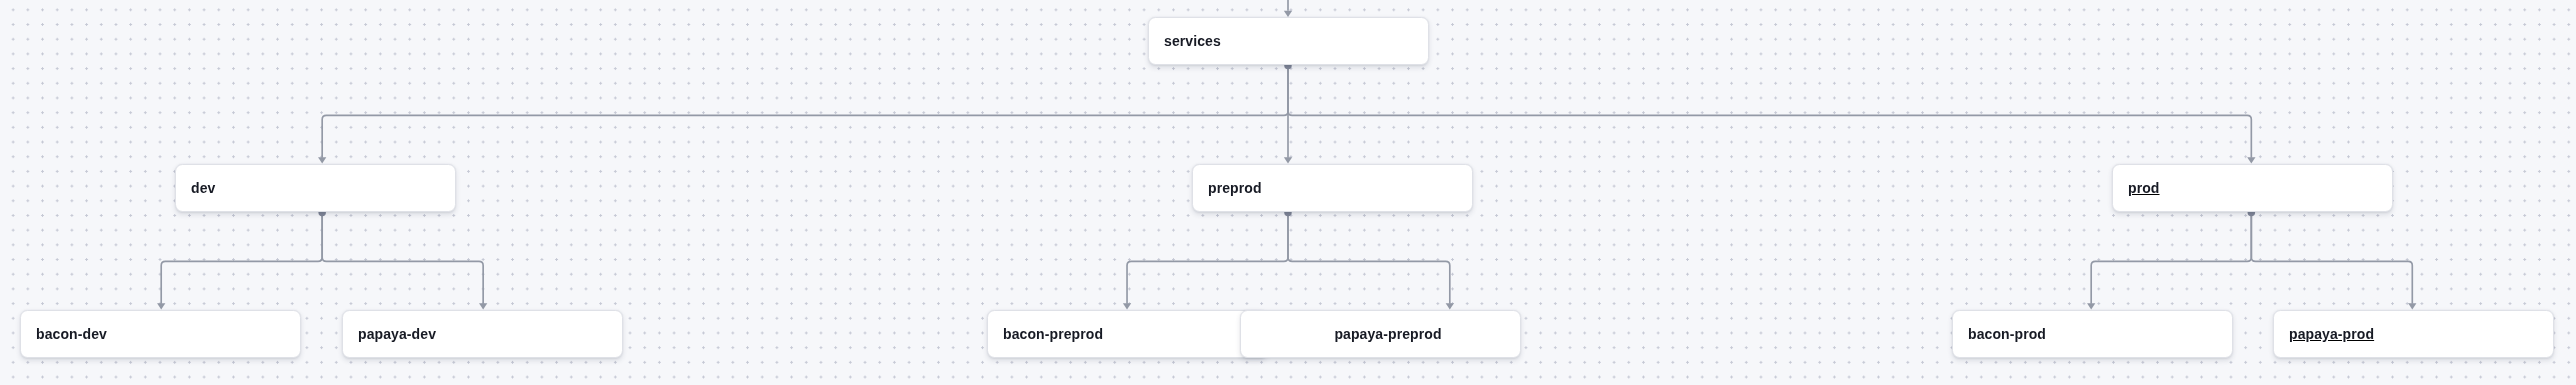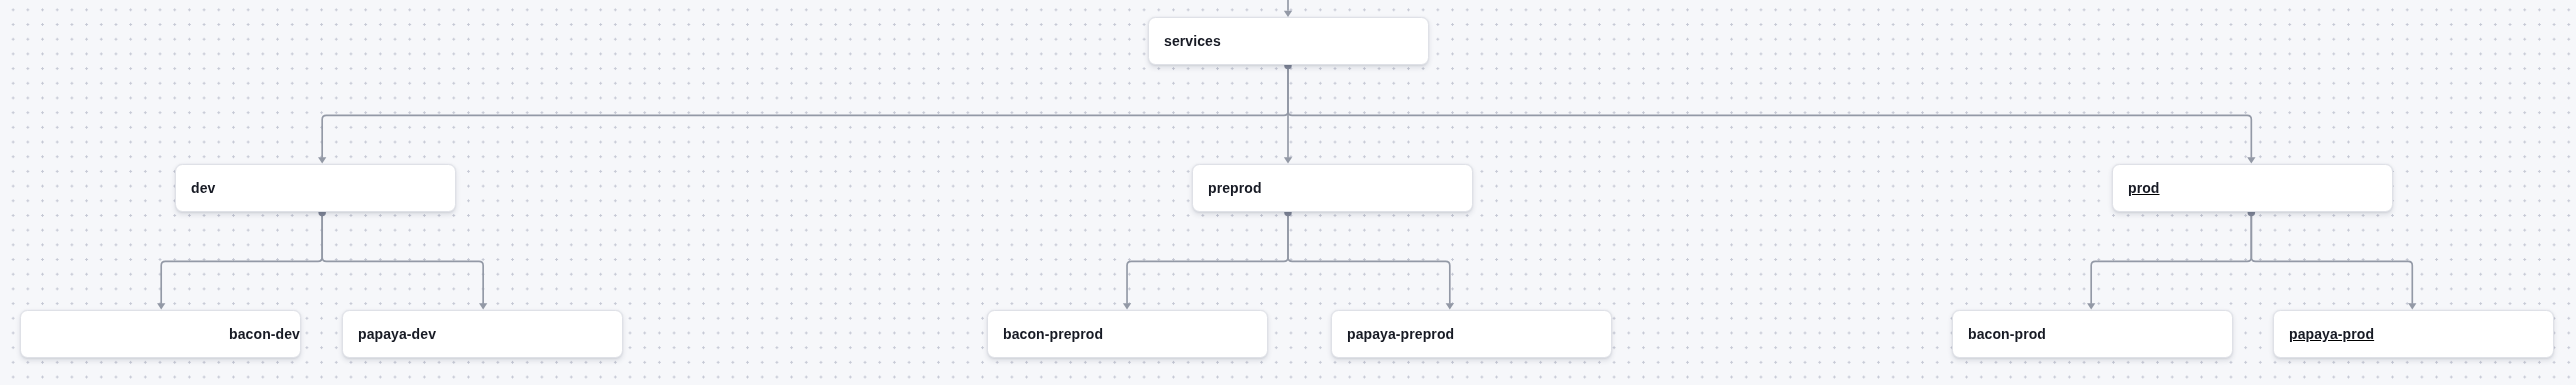--- a/index.html
+++ b/index.html
@@ -112,30 +112,30 @@
   <div class="flow-node" style="left:175px; top:164px;">
     <span class="node-label">dev</span>
   </div>
   <div class="flow-node" style="left:1148px; top:164px;margin-left:44px;">
     <span class="node-label">preprod</span>
   </div>
   <div class="flow-node" style="left:2112px; top:164px;text-decoration:underline;">
     <span class="node-label">prod</span>
   </div>
 
-  <div class="flow-node" style="left:20px; top:310px;justify-content:flex-end;">
+  <div class="flow-node" style="left:20px; top:310px;">
     <span class="node-label">bacon-dev</span>
   </div>
   <div class="flow-node" style="left:342px; top:310px;">
     <span class="node-label">papaya-dev</span>
   </div>
   <div class="flow-node" style="left:987px; top:310px;align-items:center;">
     <span class="node-label">bacon-preprod</span>
   </div>
-  <div class="flow-node" style="left:1331px; top:310px;">
+  <div class="flow-node" style="left:1240px; top:310px;justify-content:center;">
     <span class="node-label">papaya-preprod</span>
   </div>
   <div class="flow-node" style="left:1952px; top:310px;align-items:center;">
     <span class="node-label">bacon-prod</span>
   </div>
   <div class="flow-node" style="left:2273px; top:310px;text-decoration:underline;">
     <span class="node-label">papaya-prod</span>
   </div>
 
 </div>

